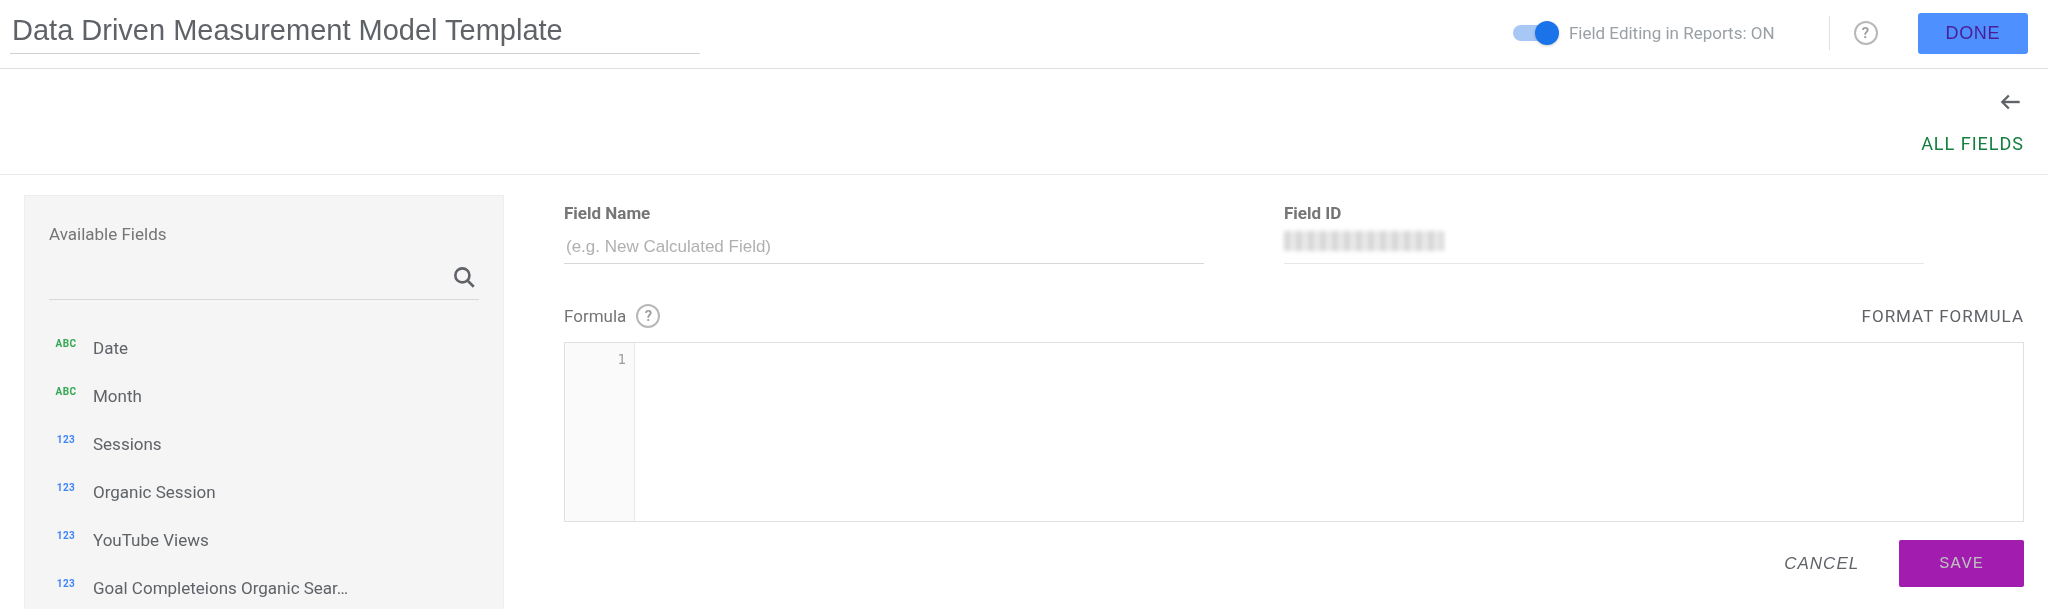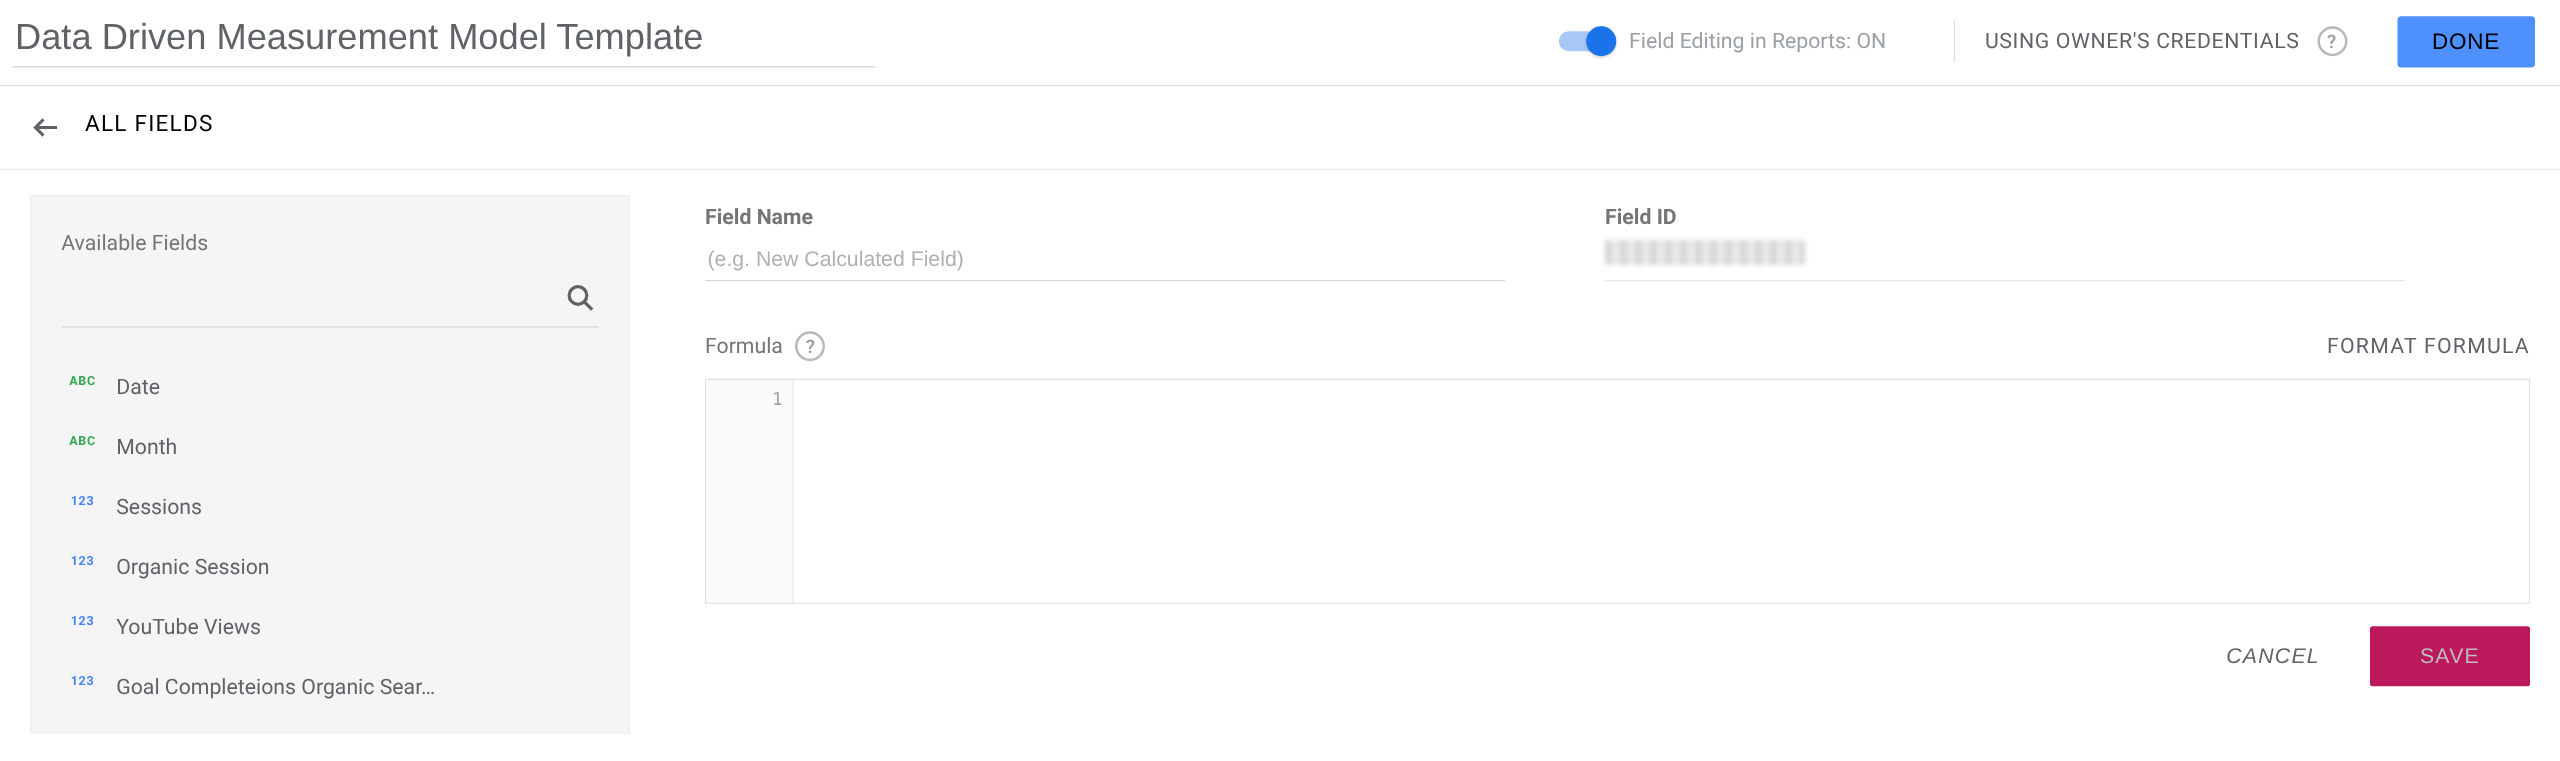--- a/index.html
+++ b/index.html
@@ -80,40 +80,41 @@
     display: flex;
     align-items: center;
     justify-content: center;
     color: #9e9e9e;
     font-size: 15px;
     font-weight: 600;
   }
   .done-btn {
     margin-left: 40px;
     background: #4d90fe;
-    color: #000000;
+    color: #4c1d95;
     font-size: 18px;
     font-weight: 500;
     letter-spacing: .6px;
     border: none;
     padding: 10px 28px;
     border-radius: 3px;
     cursor: pointer;
   }
 
   
   .subheader {
     display: flex;
-    align-items: flex-start;
+    align-items: flex-end;
     gap: 18px;
     padding: 20px 24px;
     border-bottom: 1px solid #e8e8e8;
-    color: #000000;
+    color: #15803d;
     font-size: 18px;
     letter-spacing: 1px;
+    flex-direction: column;
   }
   .back-arrow {
     width: 26px;
     height: 26px;
     display: flex;
     align-items: center;
   }
 
   
   .content {
@@ -266,45 +267,45 @@
   .cancel-btn {
     background: none;
     border: none;
     color: #5f6368;
     font-size: 17px;
     letter-spacing: 1px;
     cursor: pointer;
     font-style: italic;
   }
   .save-btn {
-    background: #be185d;
+    background: #a21caf;
     border: none;
     color: #bdbdbd;
     font-size: 17px;
     letter-spacing: 1px;
     padding: 14px 40px;
     border-radius: 2px;
     cursor: not-allowed;
+    font-family: Liberation Mono, monospace;
   }
 </style>
 </head>
 <body>
 
 <div class="header">
   <input class="title-input" type="text" value="Data Driven Measurement Model Template" style="">
   <div class="header-spacer"></div>
   <div class="toggle-wrap">
     <div class="toggle">
       <div class="toggle-knob"></div>
     </div>
     <span class="toggle-label">Field Editing in Reports: ON</span>
   </div>
   <div class="vdiv"></div>
   <div class="credentials">
-    <span>USING OWNER'S CREDENTIALS</span>
     <span class="help-circle">?</span>
   </div>
   <button class="done-btn">DONE</button>
 </div>
 
 <div class="subheader">
   <span class="back-arrow">
     <svg width="26" height="26" viewBox="0 0 24 24" fill="none" stroke="#5f6368" stroke-width="2.2">
       <line x1="20" y1="12" x2="4" y2="12"></line>
       <polyline points="10 18 4 12 10 6"></polyline>

